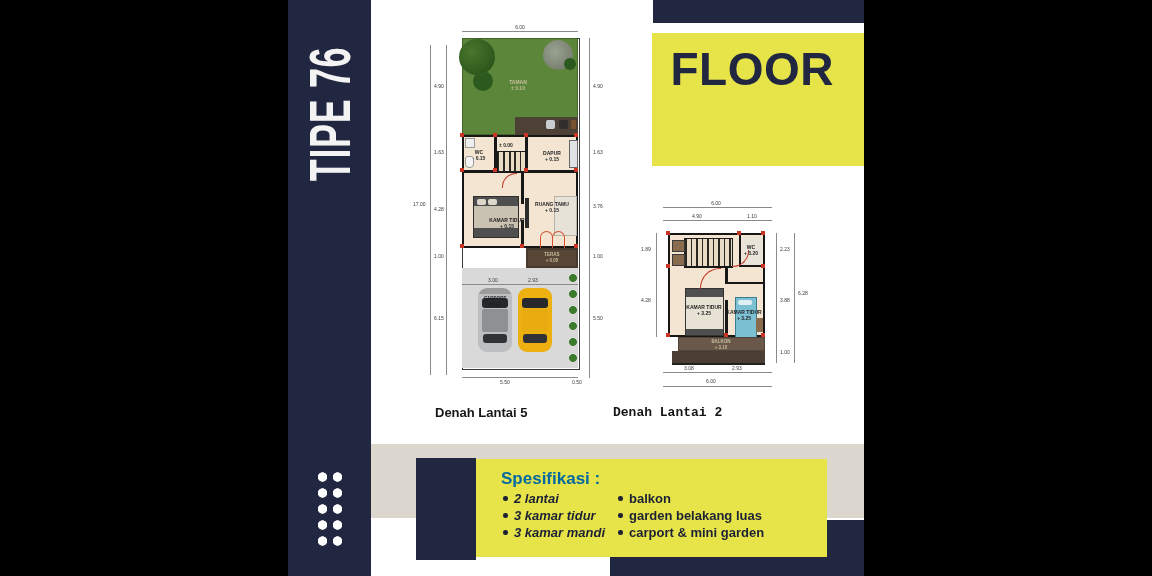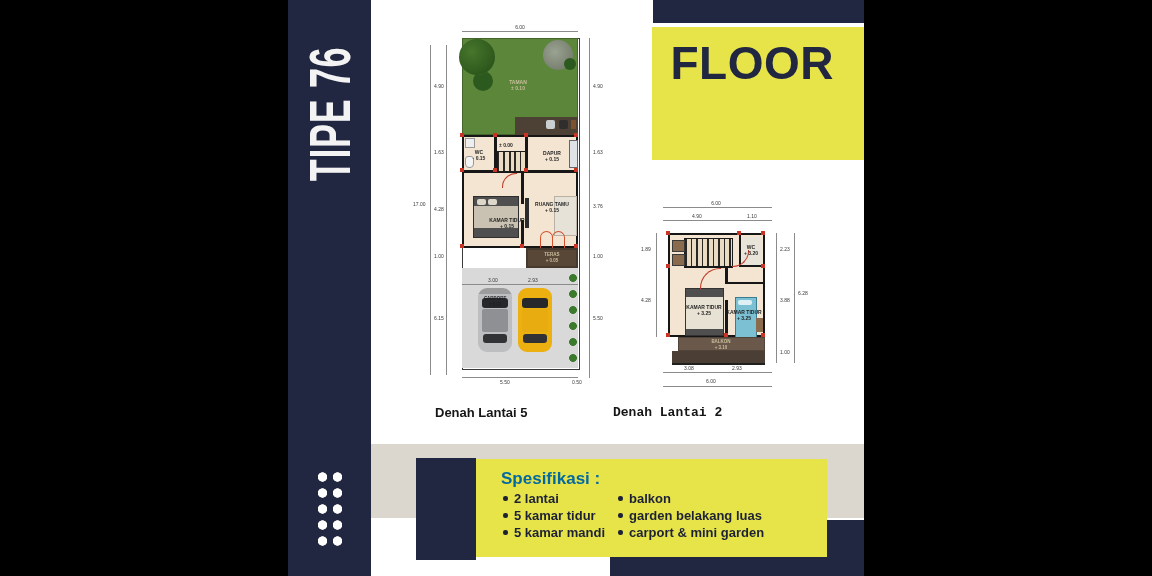--- a/index.html
+++ b/index.html
@@ -10,32 +10,32 @@
 
   
   .left-strip{position:absolute;left:0;top:0;width:83px;height:576px;background:var(--navy);z-index:6;}
   .tipe{position:absolute;left:-88px;top:84px;width:260px;height:60px;line-height:60px;text-align:center;
         transform:rotate(-90deg) scaleX(0.62);color:#f3f3f3;font-size:58px;font-weight:700;letter-spacing:1px;}
   .dots{position:absolute;left:27px;top:469px;width:30px;height:80px;
         background:radial-gradient(circle,#fff 4.4px,rgba(255,255,255,0) 5px);background-size:15px 16px;}
 
   
   .top-bar{position:absolute;left:365px;top:0;width:211px;height:23px;background:var(--navy);}
-  .fp-box{position:absolute;left:364px;top:27px;width:212px;height:133px;background:var(--yellow);
+  .fp-box{position:absolute;left:364px;top:33px;width:212px;height:133px;background:var(--yellow);
           box-sizing:border-box;padding:16px 30px 0 0;text-align:right;color:var(--navy);}
   .fp-line{font-size:46px;line-height:41px;font-weight:800;letter-spacing:.5px;}
 
   
   .beige-band{position:absolute;left:83px;top:444px;width:493px;height:74px;background:var(--beige);}
   .navy-br{position:absolute;left:322px;top:520px;width:254px;height:56px;background:var(--navy);}
   .spec-navy{position:absolute;left:128px;top:458px;width:60px;height:102px;background:var(--navy);z-index:3;}
   .spec-box{position:absolute;left:188px;top:459px;width:351px;height:98px;background:var(--yellow);z-index:3;}
   .spec-title{position:absolute;left:25px;top:10px;font-size:17px;font-weight:800;color:#0369a1;}
   .spec-col{position:absolute;top:31px;margin:0;padding:0;list-style:none;}
-  .c1{left:27px;}.c2{left:142px;}
+  .c1{left:27px;font-style:italic;}.c2{left:142px;}
   .spec-col li{font-size:13px;font-weight:600;color:#1c2135;line-height:17px;position:relative;padding-left:11px;white-space:nowrap;}
   .spec-col li::before{content:"";position:absolute;left:0;top:6px;width:4.5px;height:4.5px;border-radius:50%;background:#1c2135;}
 
   .caption{position:absolute;top:405px;width:90px;text-align:center;font-size:13px;font-weight:700;color:#161616;white-space:nowrap;}
   .cap1{left:147px;}.cap2{left:325px;font-family:Liberation Mono, monospace;}
 
   
   .wall{position:absolute;background:#171717;}
   .rs{position:absolute;width:4px;height:4px;background:#c93425;z-index:2;}
   .dl{position:absolute;background:#8b8b8b;}
@@ -257,22 +257,22 @@
 
   <div class="caption cap1">Denah Lantai 5</div>
   <div class="caption cap2">Denah Lantai 2</div>
 
   <div class="spec-navy"></div>
   <div class="spec-box">
     <div class="spec-title">Spesifikasi :</div>
     <ul class="spec-col c1">
 
     <li>2 lantai</li>
-          <li>5 kamar tidur</li>
-          <li>5 kamar mandi</li>
+          <li>3 kamar tidur</li>
+          <li>3 kamar mandi</li>
         </ul>
     <ul class="spec-col c2">
 
     <li>balkon</li>
           <li>garden belakang luas</li>
           <li>carport &amp; mini garden</li>
         </ul>
   </div>
 
   <div class="left-strip">

